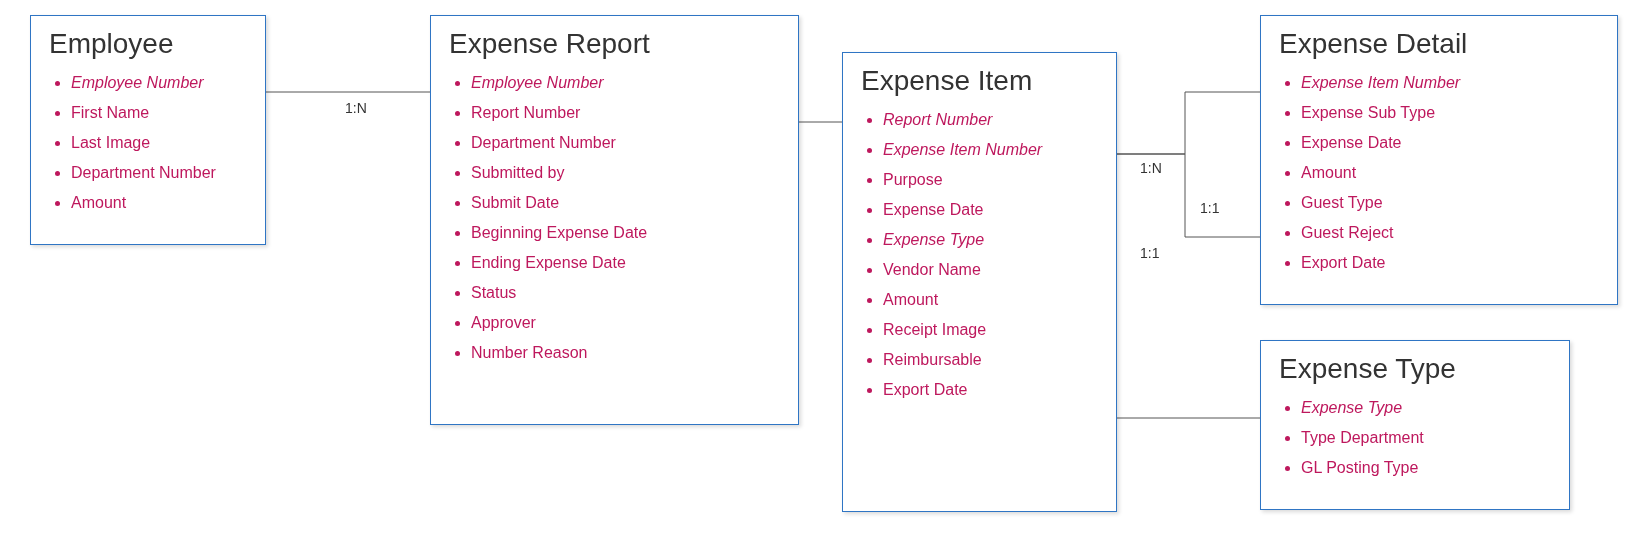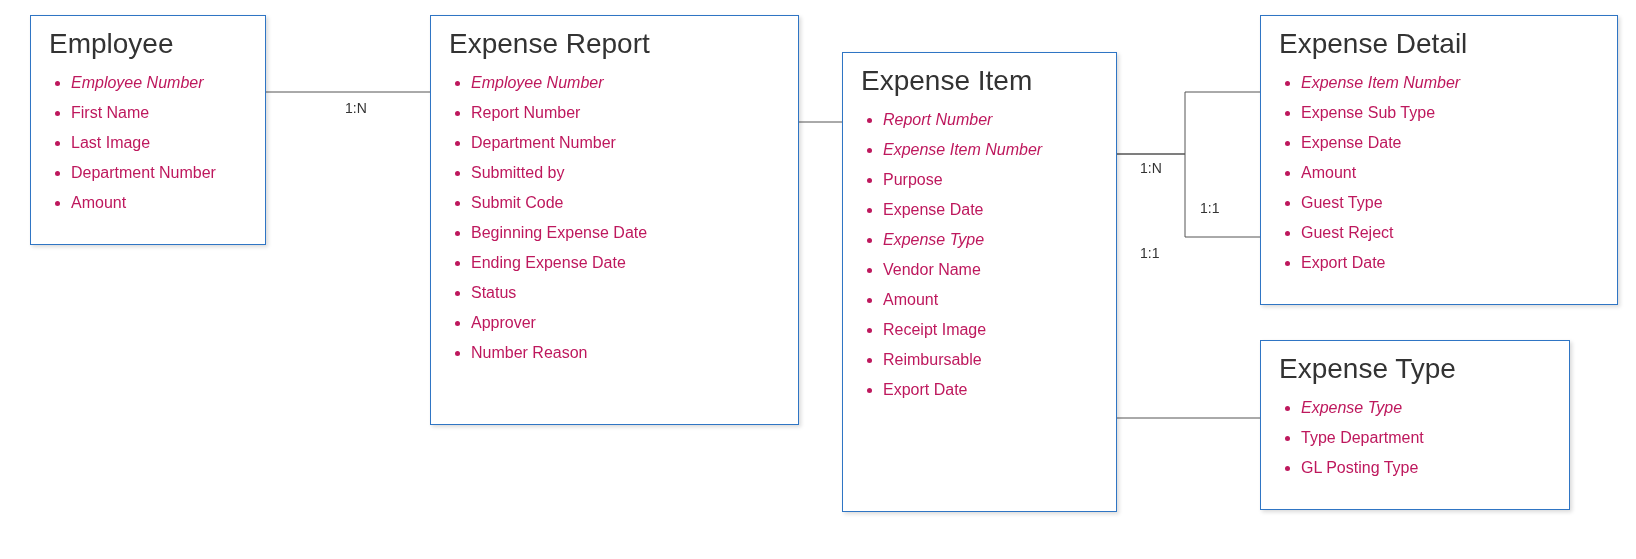--- a/index.html
+++ b/index.html
@@ -79,21 +79,21 @@
         <li><span>Amount</span></li>
       </ul>
     </div>
     <div class="entity" style="left: 430px; top: 15px; width: 369px; min-height: 410px;">
       <h2>Expense Report</h2>
       <ul>
         <li><span class="it">Employee Number</span></li>
         <li><span>Report Number</span></li>
         <li><span>Department Number</span></li>
         <li><span>Submitted by</span></li>
-        <li><span>Submit Code</span></li>
+        <li><span>Submit Date</span></li>
         <li><span>Beginning Expense Date</span></li>
         <li><span>Ending Expense Date</span></li>
         <li><span>Status</span></li>
         <li><span>Approver</span></li>
         <li><span>Number Reason</span></li>
       </ul>
     </div>
     <div class="entity" style="left: 842px; top: 52px; width: 275px; min-height: 460px;">
       <h2>Expense Item</h2>
       <ul>

